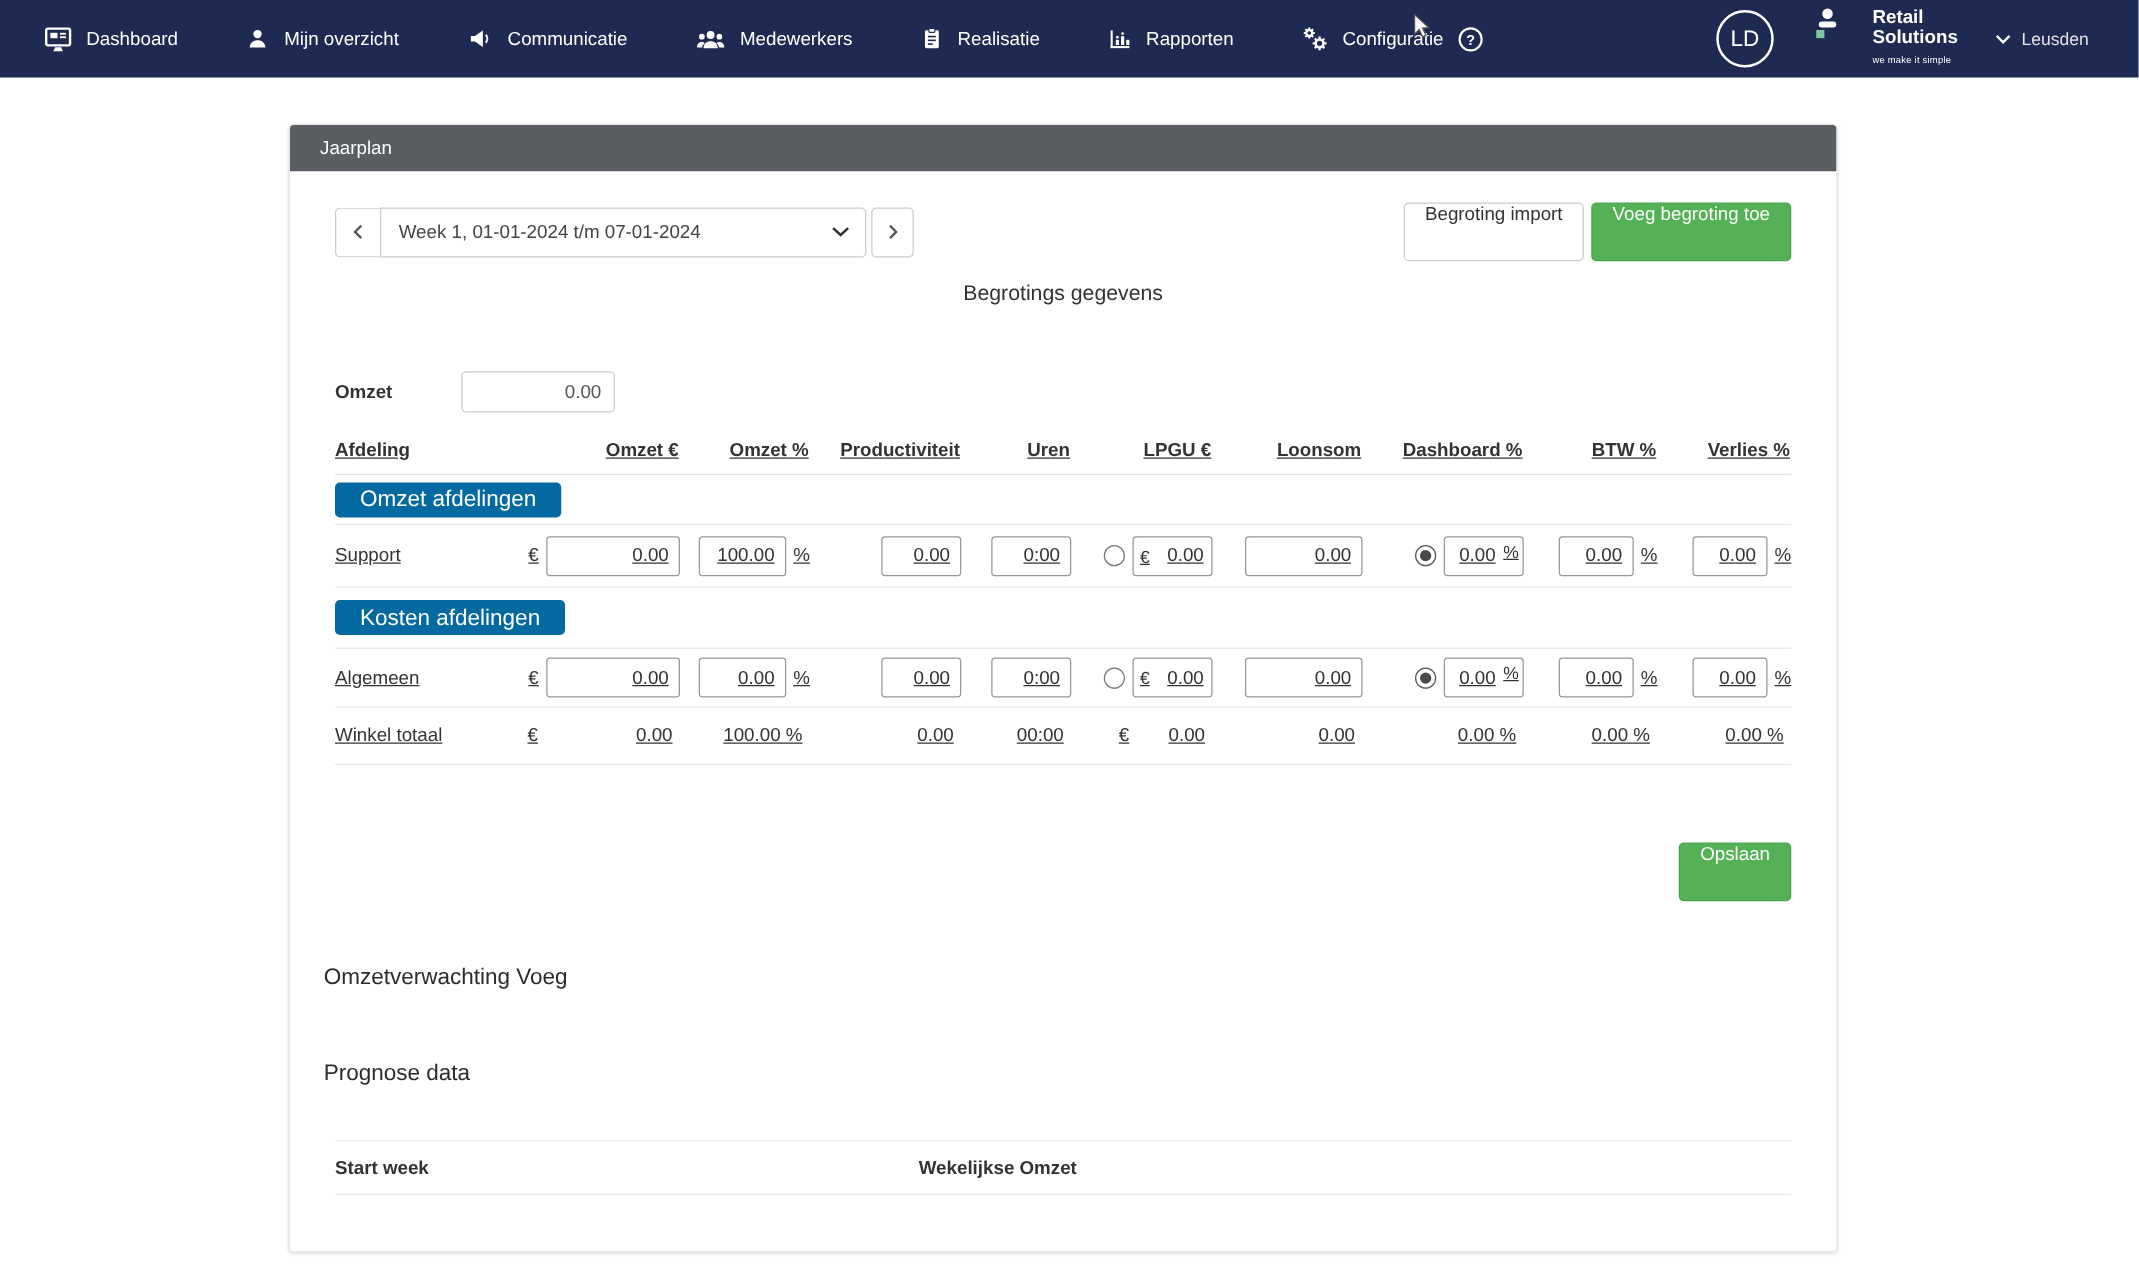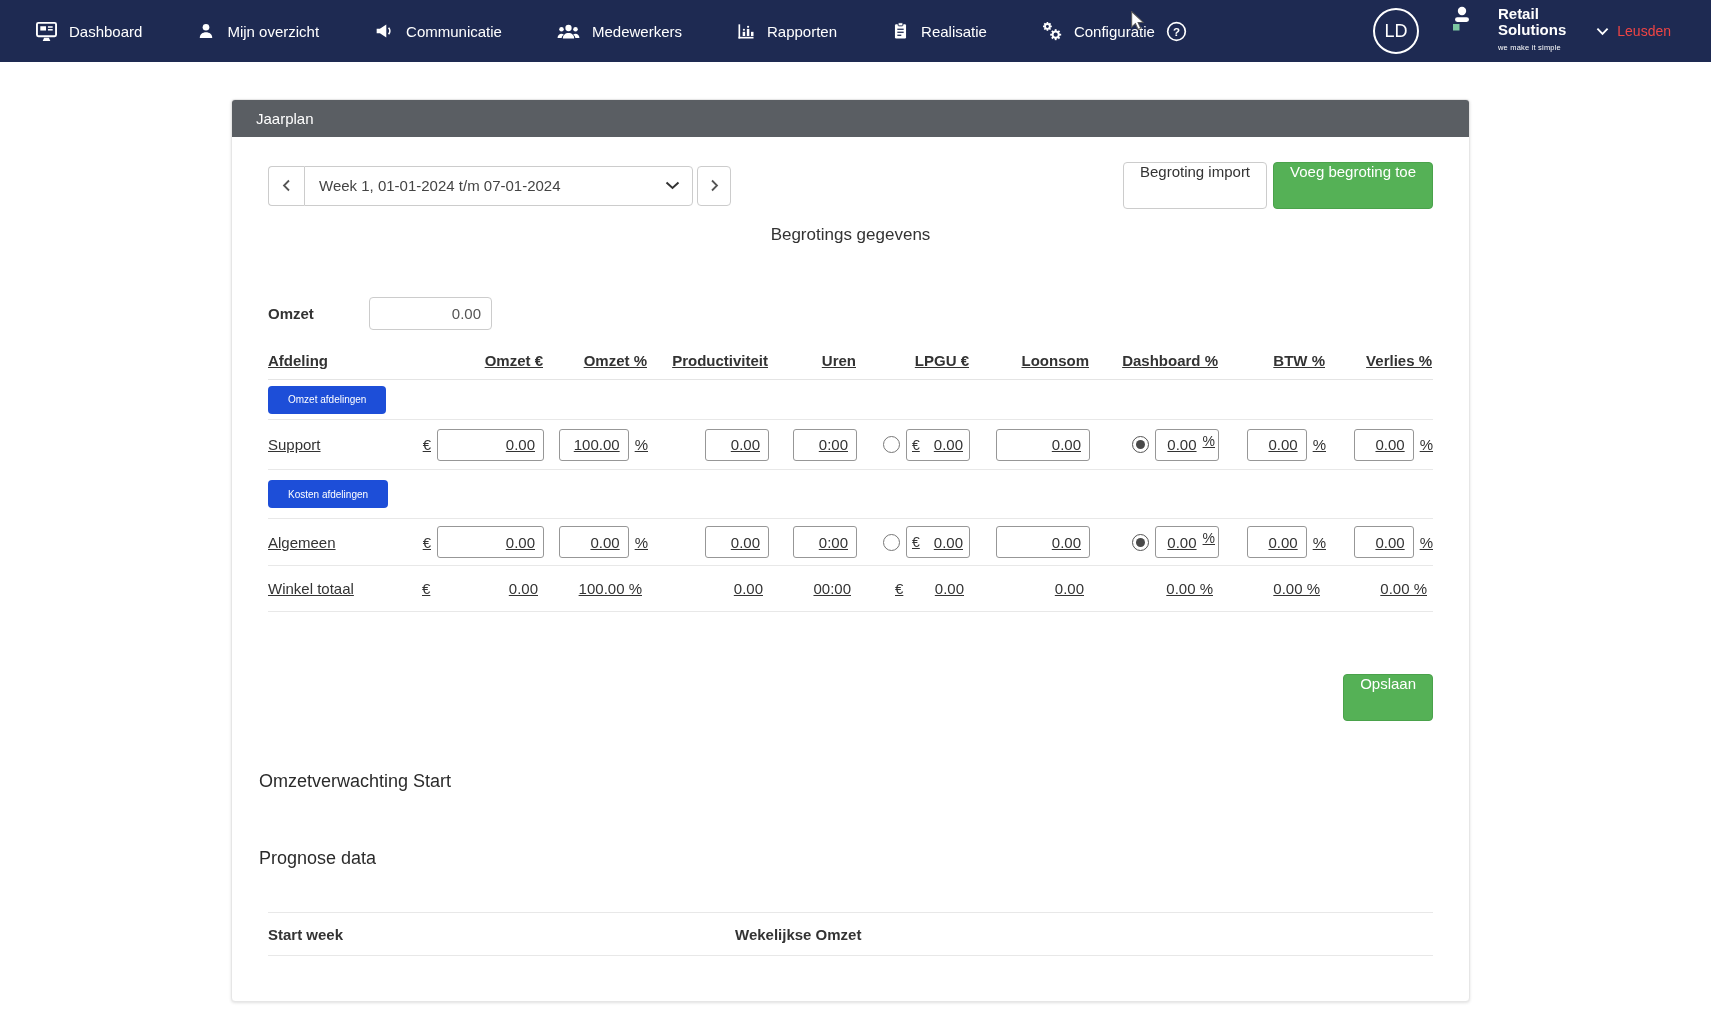--- a/index.html
+++ b/index.html
@@ -11,21 +11,21 @@
   .nav-item { display:flex; align-items:center; gap:11px; padding:0 27px;
     color:#fff; font-size:15px; cursor:pointer; position:relative; white-space:nowrap; }
   .nav-item.first { margin-left:8px; }
   .nav-item.active { background:#2e8bdf; padding:0 31px; }
   .nav-right { margin-left:auto; display:flex; align-items:center; gap:30px; padding-right:40px; }
   .avatar { width:46px; height:46px; border:2px solid #fff; border-radius:50%;
     display:flex; align-items:center; justify-content:center; color:#fff; font-size:18px; }
   .brand { display:flex; align-items:flex-start; gap:24px; color:#fff; }
   .brand-text div { font-size:15px; font-weight:bold; line-height:16px; }
   .brand-text .tag { font-size:7.5px; font-weight:normal; margin-top:2px; letter-spacing:.2px; }
-  .location { display:flex; align-items:center; gap:8px; color:#ef4444; font-size:14px; cursor:pointer; }
+  .location { display:flex; align-items:center; gap:8px; color:#e5e5e5; font-size:14px; cursor:pointer; }
   .cursor-overlay { position:absolute; left:58%; top:11px; pointer-events:none; }
 
   
   .card { width:1239px; margin:37px 0 0 231px; background:#fff; border:1px solid #e6e6e6;
     border-radius:4px; box-shadow:0 1px 3px rgba(0,0,0,.12); height:903px; }
   .panel-header { height:37px; background:#5a5e63; color:#fff; border-radius:3px 3px 0 0;
     display:flex; align-items:center; padding-left:24px; font-size:15px; }
   .card-body { padding:0 36px; }
 
   
@@ -54,22 +54,22 @@
     font-family:"Liberation Sans",sans-serif; }
 
   
   .tbl { margin-top:12px; }
   .trow { display:grid; grid-template-columns:150px 128px 104px 121px 88px 113px 120px 129px 107px 107px;
     align-items:center;text-decoration:underline; }
   .thead { height:38px; border-bottom:1px solid #e4e4e4; font-weight:bold; font-size:15px; }
   .thead .hc { text-align:right; padding-right:3px; }
   .thead .hc.left { text-align:left; padding:0; }
   .group-row { height:40px; border-bottom:1px solid #e8e8e8; display:flex; align-items:center; }
-  .btn-blue { background:#1d4ed8; color:#fff; border:none; border-radius:4px; height:28px;
-    padding:0 20px; font-size:10px; display:flex; align-items:center; cursor:pointer; }
+  .btn-blue { background:#0369a1; color:#fff; border:none; border-radius:4px; height:28px;
+    padding:0 20px; font-size:18px; display:flex; align-items:center; cursor:pointer; }
   .drow { height:50px; border-bottom:1px solid #e8e8e8; font-size:15px; }
   .drow.h46 { height:47px; }
   .rname { font-size:15px; }
   .cell { display:flex; align-items:center; justify-content:flex-end; gap:6px; padding-right:2px; }
   .cin { height:32px; border:1px solid #979797; border-radius:3px; text-align:right;
     padding-right:8px; font-size:15px; color:#333; font-family:"Liberation Sans",sans-serif; }
   .w107{width:107px;} .w70{width:70px;} .w64{width:64px;} .w94{width:94px;} .w60{width:60px;}
   .sfx { font-size:15px; color:#333; }
   .radio { width:17px; height:17px; border:1px solid #777; border-radius:50%; background:#fff;
     position:relative; cursor:pointer; flex:0 0 auto; }
@@ -141,43 +141,43 @@
           <circle cx="22" cy="9.5" r="2.6"></circle>
           <path d="M26.5 19.5 c0-3.2-2-5-4.5-5 -1 0-1.9.3-2.6.8 1.5 1.3 2.4 3 2.4 4.2 z"></path>
           <circle cx="14" cy="8" r="3.6"></circle>
           <path d="M7.5 20 c0-4 2.9-6.2 6.5-6.2 s6.5 2.2 6.5 6.2 z"></path>
         </svg>
     </span>
     <span>Medewerkers</span>
   </div>
   <div class="nav-item">
     <span>
+      <svg width="19" height="20" viewBox="0 0 24 24">
+          <rect x="5" y="3.5" width="14" height="18" rx="1.5" fill="#fff"></rect>
+          <rect x="9" y="1.5" width="6" height="4" rx="1" fill="#fff" stroke="#1e2a52" stroke-width="1.2"></rect>
+          <rect x="8" y="9" width="8" height="1.6" fill="#1e2a52"></rect>
+          <rect x="8" y="12.8" width="8" height="1.6" fill="#1e2a52"></rect>
+          <rect x="8" y="16.6" width="5" height="1.6" fill="#1e2a52"></rect>
+        </svg>
+    </span>
+    <span>Realisatie</span>
+  </div>
+  <div class="nav-item">
+    <span>
       <svg width="20" height="20" viewBox="0 0 24 24" fill="#fff">
           <rect x="3" y="19" width="18" height="2"></rect>
           <rect x="3" y="4" width="2" height="17"></rect>
           <rect x="8" y="13" width="3" height="5"></rect>
           <rect x="13" y="9.5" width="3" height="8.5"></rect>
           <rect x="18" y="13" width="3" height="5"></rect>
           <circle cx="9.5" cy="10.5" r="1.3"></circle>
           <circle cx="14.5" cy="7" r="1.3"></circle>
         </svg>
     </span>
     <span>Rapporten</span>
-  </div>
-  <div class="nav-item">
-    <span>
-      <svg width="19" height="20" viewBox="0 0 24 24">
-          <rect x="5" y="3.5" width="14" height="18" rx="1.5" fill="#fff"></rect>
-          <rect x="9" y="1.5" width="6" height="4" rx="1" fill="#fff" stroke="#1e2a52" stroke-width="1.2"></rect>
-          <rect x="8" y="9" width="8" height="1.6" fill="#1e2a52"></rect>
-          <rect x="8" y="12.8" width="8" height="1.6" fill="#1e2a52"></rect>
-          <rect x="8" y="16.6" width="5" height="1.6" fill="#1e2a52"></rect>
-        </svg>
-    </span>
-    <span>Realisatie</span>
   </div>
   <div class="nav-item">
     <span>
       <svg width="22" height="22" viewBox="0 0 24 24" stroke="#fff" fill="none">
           <circle cx="7" cy="7" r="2.6" stroke-width="2"></circle>
           <g stroke-width="1.8">
             <line x1="7" y1="2.2" x2="7" y2="4.2"></line>
             <line x1="7" y1="9.8" x2="7" y2="11.8"></line>
             <line x1="2.2" y1="7" x2="4.2" y2="7"></line>
             <line x1="9.8" y1="7" x2="11.8" y2="7"></line>
@@ -412,21 +412,21 @@
         <div class="tc">0.00 %</div>
       </div>
     </div>
 
     <div class="save-row">
       <div class="btn btn-green" style="margin-left:0;">
         <span>Opslaan</span>
       </div>
     </div>
 
-    <div class="heading h-omzetverw">Omzetverwachting Start</div>
+    <div class="heading h-omzetverw">Omzetverwachting Voeg</div>
     <div class="heading h-prognose">Prognose data</div>
 
     <div class="ptbl">
       <div class="ptbl-head">
         <div>Start week</div>
         <div>Wekelijkse Omzet</div>
       </div>
     </div>
   </div>
 </div>

